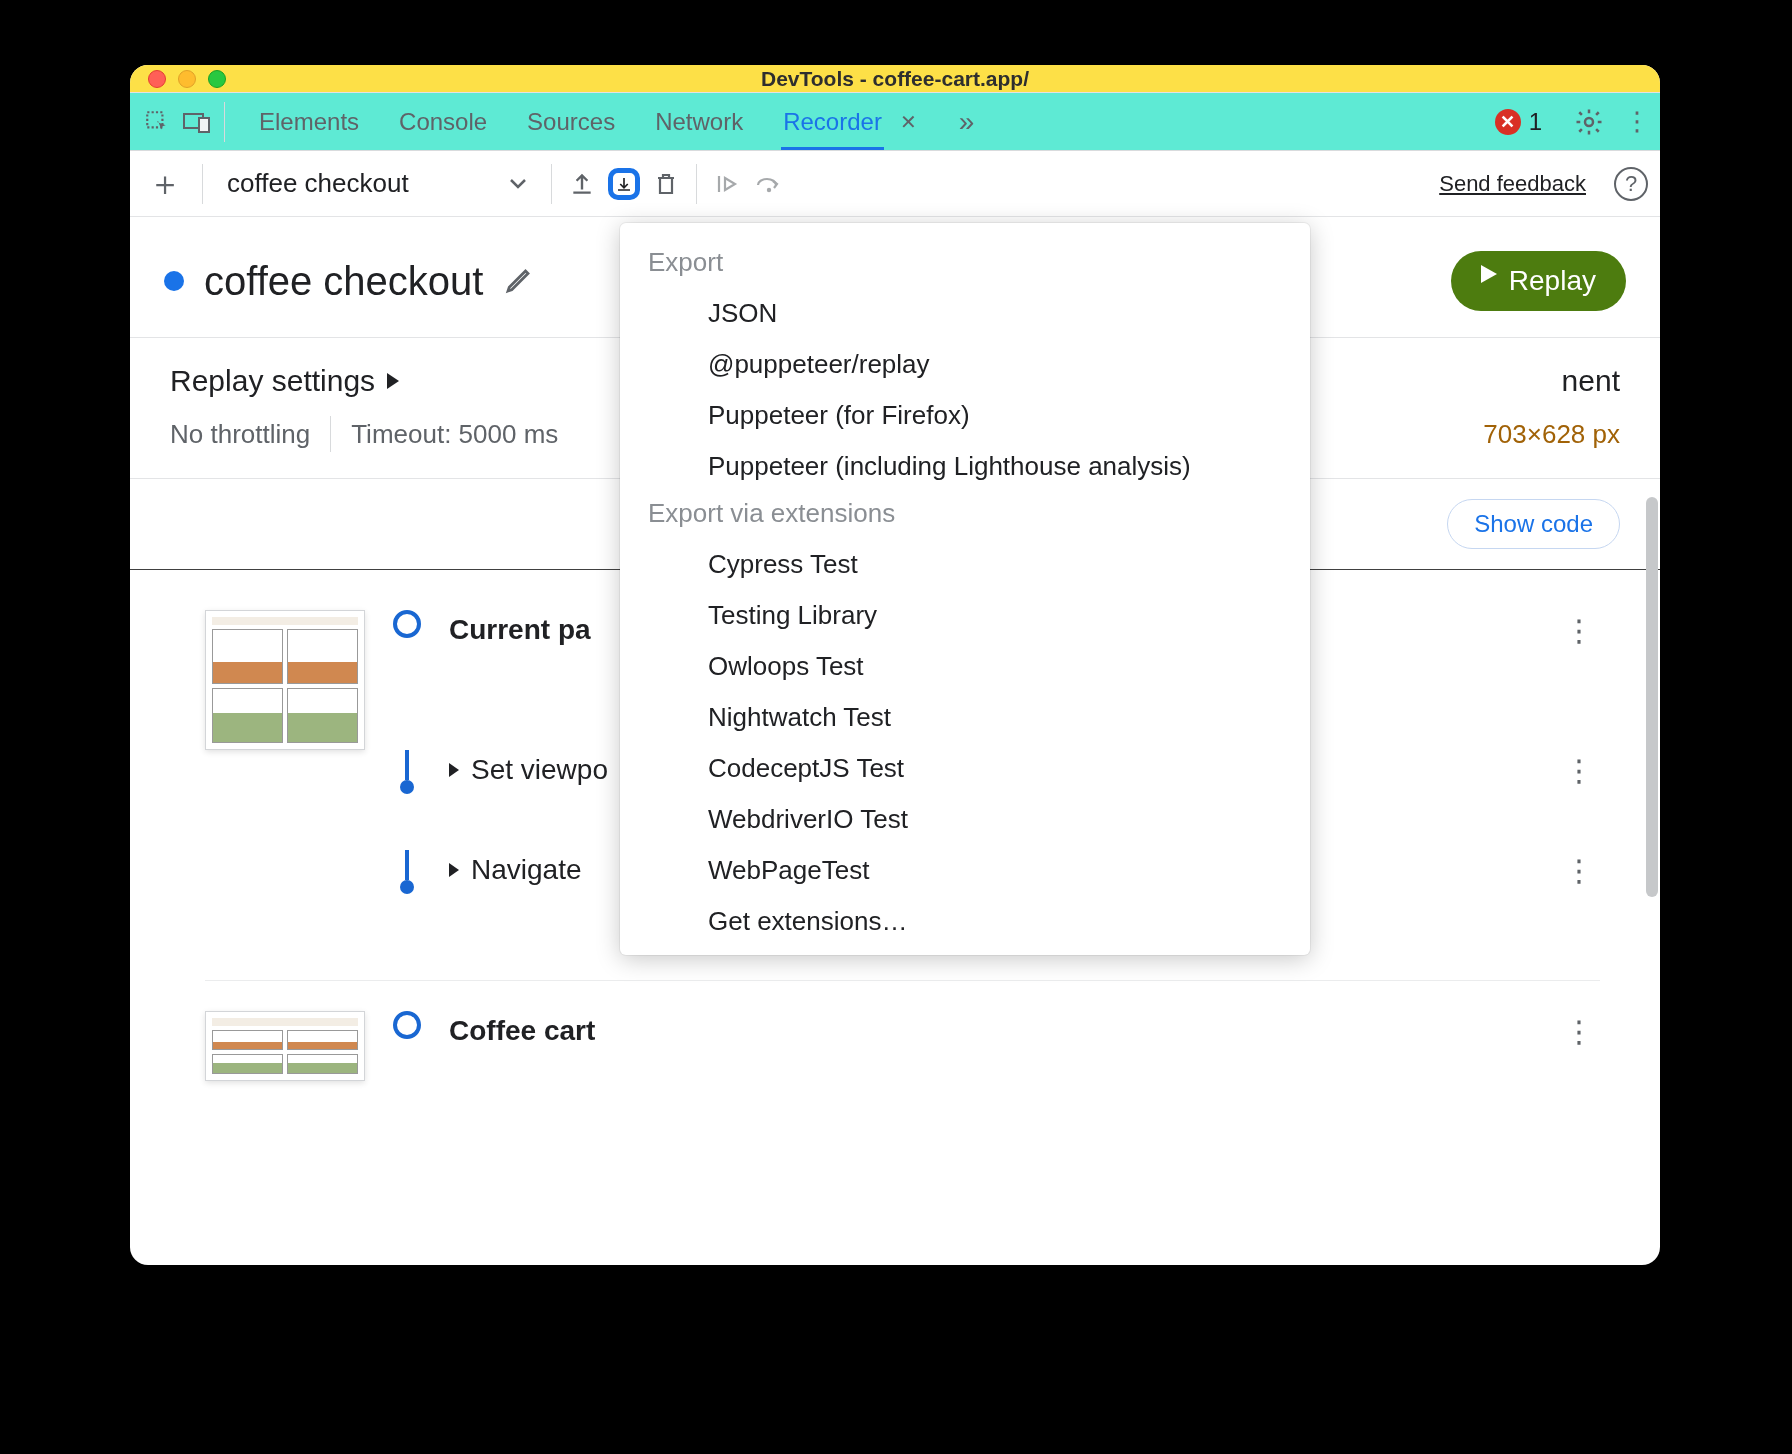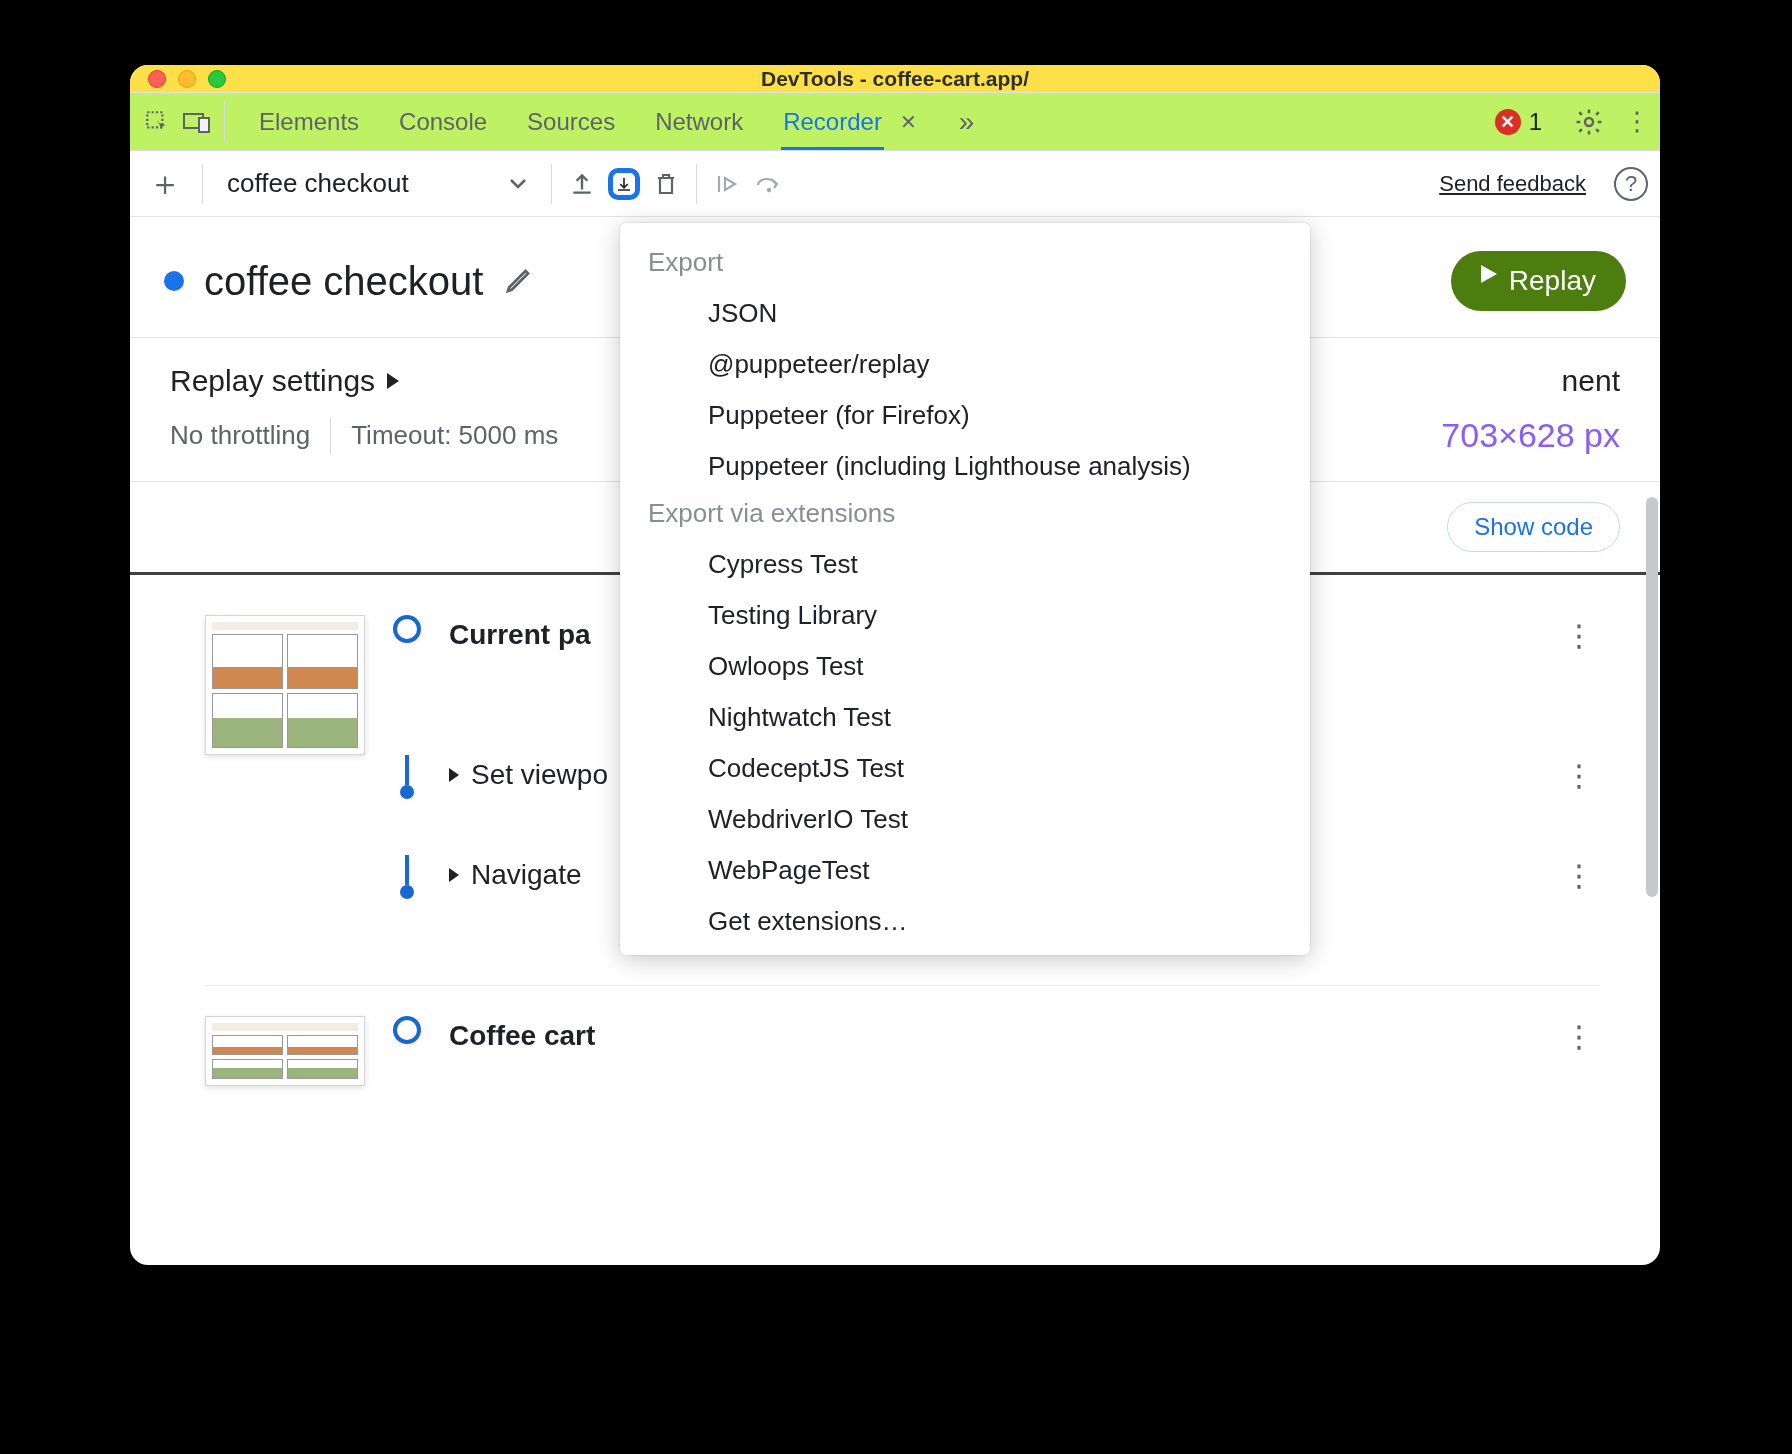--- a/index.html
+++ b/index.html
@@ -42,21 +42,21 @@
   .tl-yellow { background:#febc2e; border:1px solid #e0a028;}
   .tl-green { background:#28c840; border:1px solid #1ba125;}
   .title {
     position:absolute; left:0; right:0; text-align:center;
     font-size: 21px; font-weight: 600; color:#2e2e2e;
   }
 
   
   .tabsrow {
     height: 58px;
-    background:#bef264;
+    background:#5eead4;
     border-bottom: 1px solid #d9dbdd;
     display:flex;
     align-items:center;
     padding: 0 10px;
     gap: 6px;
     color:#5f6368;
     font-size: 24px;
   }
   .tabsrow .iconbtn { width:34px; height:34px; display:flex;align-items:center;justify-content:center;}
   .tabs { display:flex; gap:36px; margin-left:22px; align-items:center;}
@@ -118,21 +118,21 @@
   .settings-label{font-size:30px;color:#202124;display:flex;align-items:center;gap:12px;}
   .tri-right{width:0;height:0;border-left:12px solid #202124;border-top:8px solid transparent;border-bottom:8px solid transparent;}
   .env-label{font-size:30px;color:#202124;text-align:right;}
   .settings-sub{display:flex;align-items:center;gap:20px;margin-top:18px;font-size:26px;color:#5f6368;justify-content:space-between;}
   .settings-sub-left{display:flex;align-items:center;gap:20px;}
   .vsep2{width:1px;height:36px;background:#d8dadc;}
 
   
   .showcode-row {
     padding: 20px 40px 20px 32px; display:flex; justify-content:flex-end;
-    border-bottom: 3px solid #404040;
+    border-bottom: 1px solid #404040;
   }
   .showcode-btn {
     border:1.5px solid #c6d7f1; color:#1a73e8; font-size:24px;
     padding: 10px 26px; border-radius: 40px;
   }
 
   
   .steps { position:relative; padding: 40px 60px; margin-left: 15px; }
   .step {
     display:flex; align-items:flex-start; gap: 28px;
@@ -322,21 +322,21 @@
         <span class="tri-right"></span>
       </span>
       <span class="env-label">nent</span>
     </div>
     <div class="settings-sub">
       <div class="settings-sub-left">
         <span>No throttling</span>
         <span class="vsep2"></span>
         <span>Timeout: 5000 ms</span>
       </div>
-      <span style="color:#8b5cf6;font-size:34px;">703×628 px</span>
+      <span style="color:#a16207;font-size:26px;">703×628 px</span>
     </div>
   </div>
 
   <div class="showcode-row">
     <span class="showcode-btn">Show code</span>
   </div>
 
   <div class="steps">
 
     <div class="step-group">

